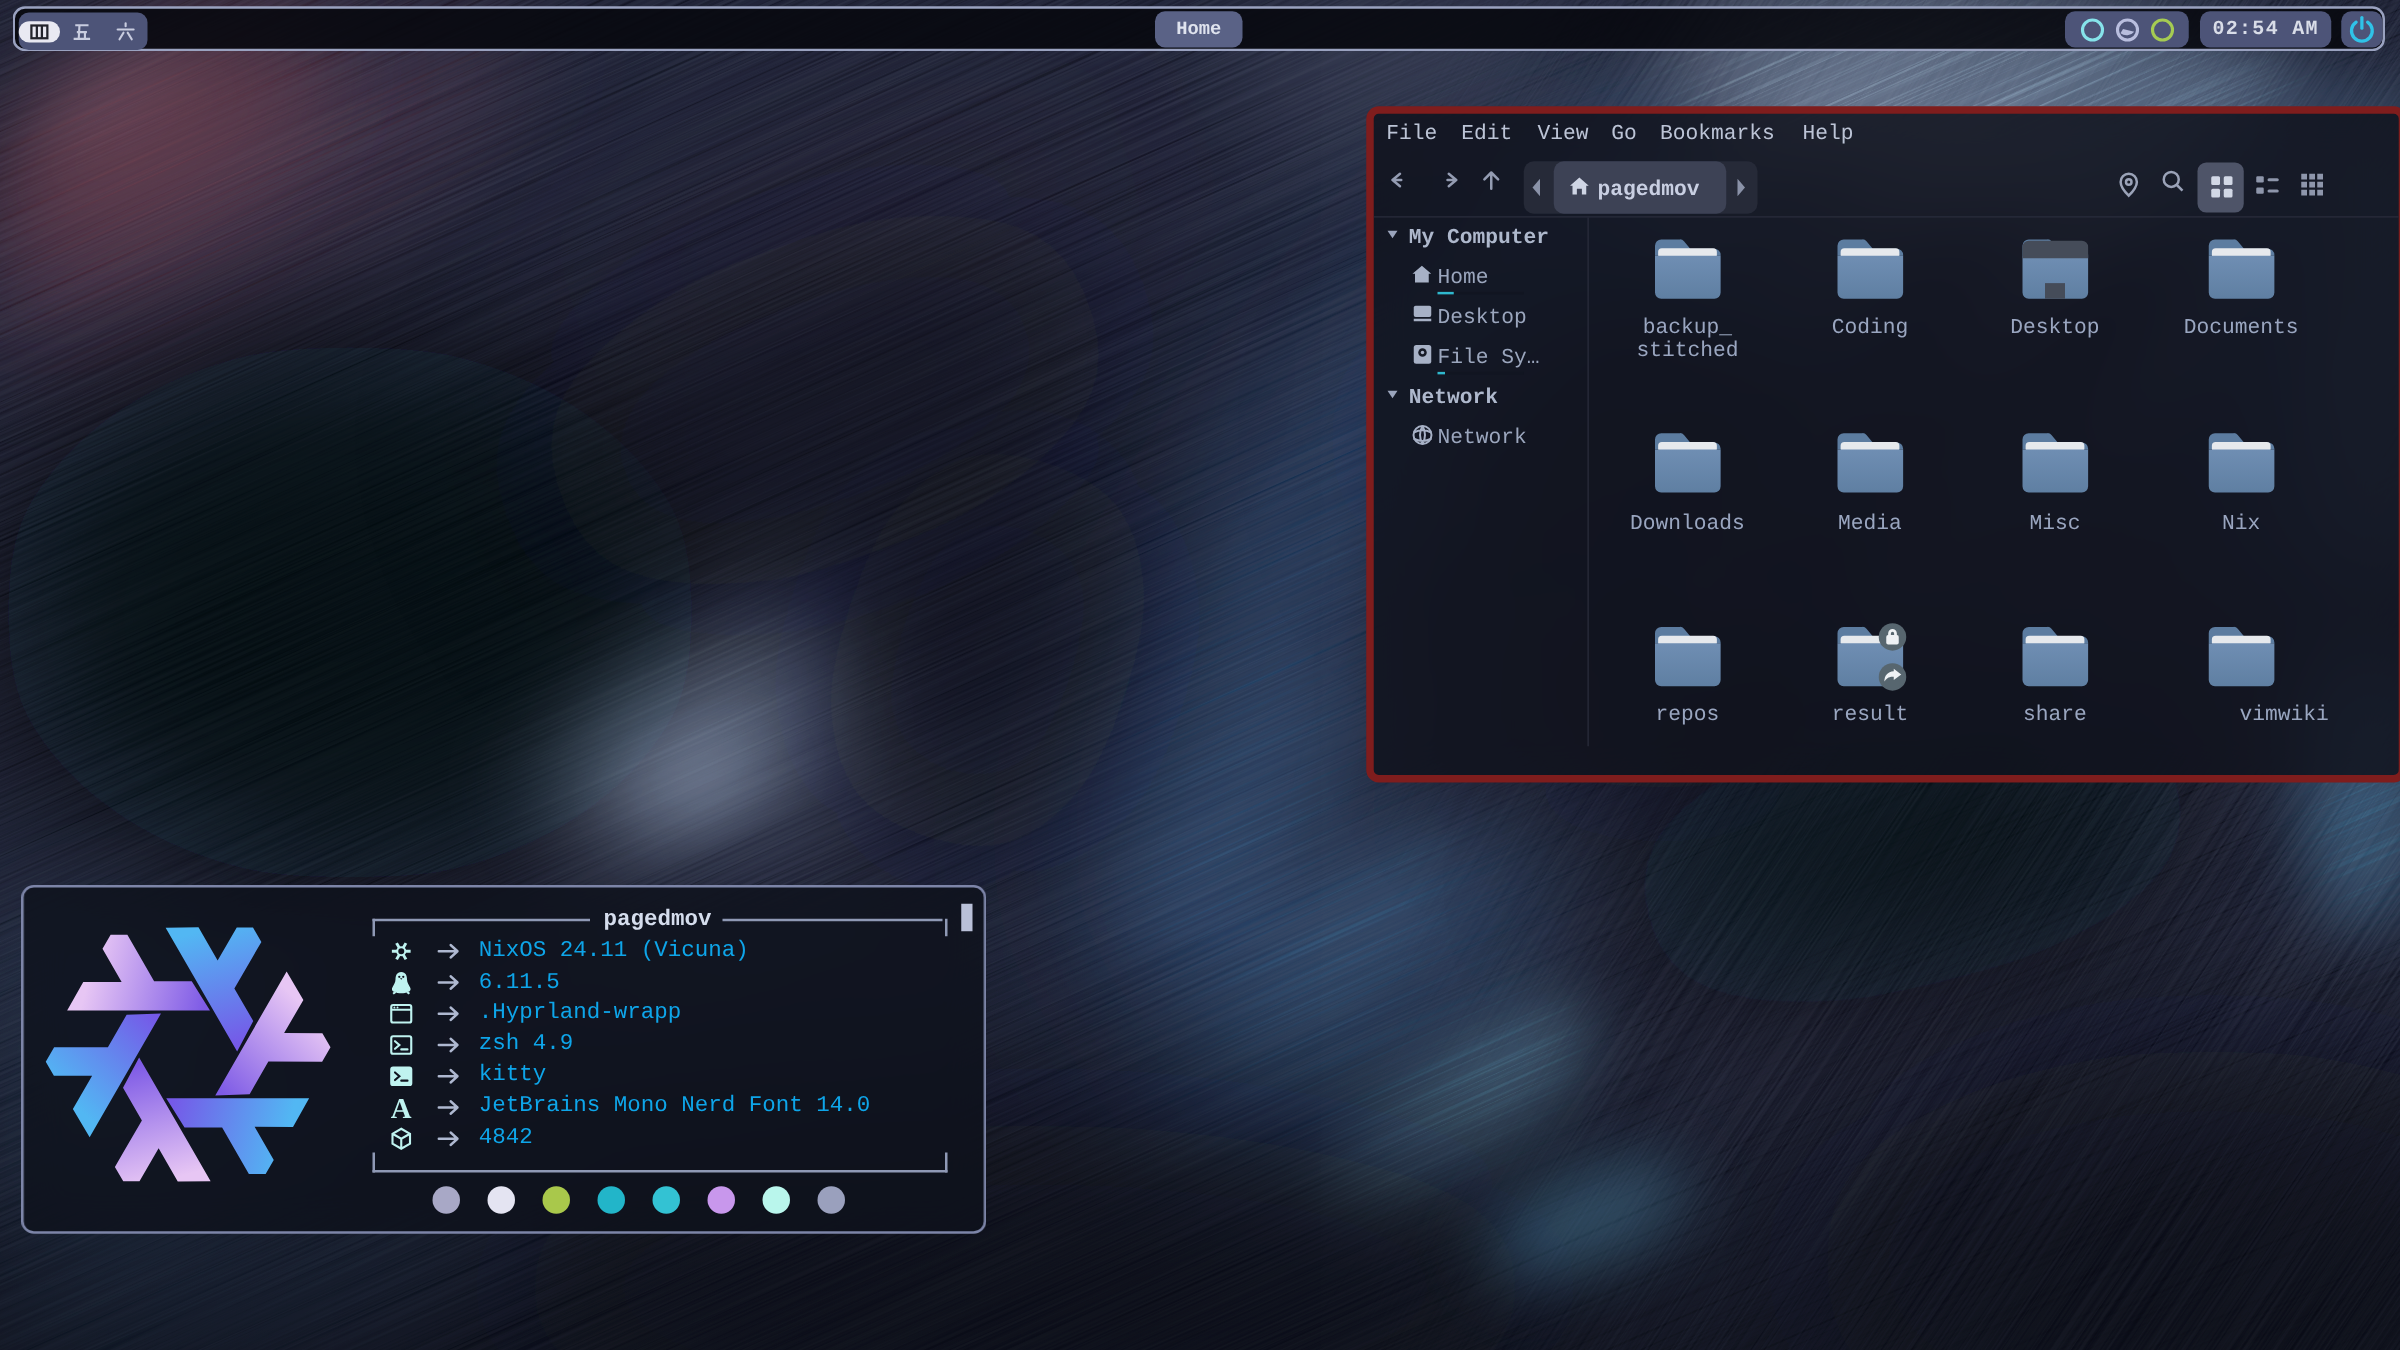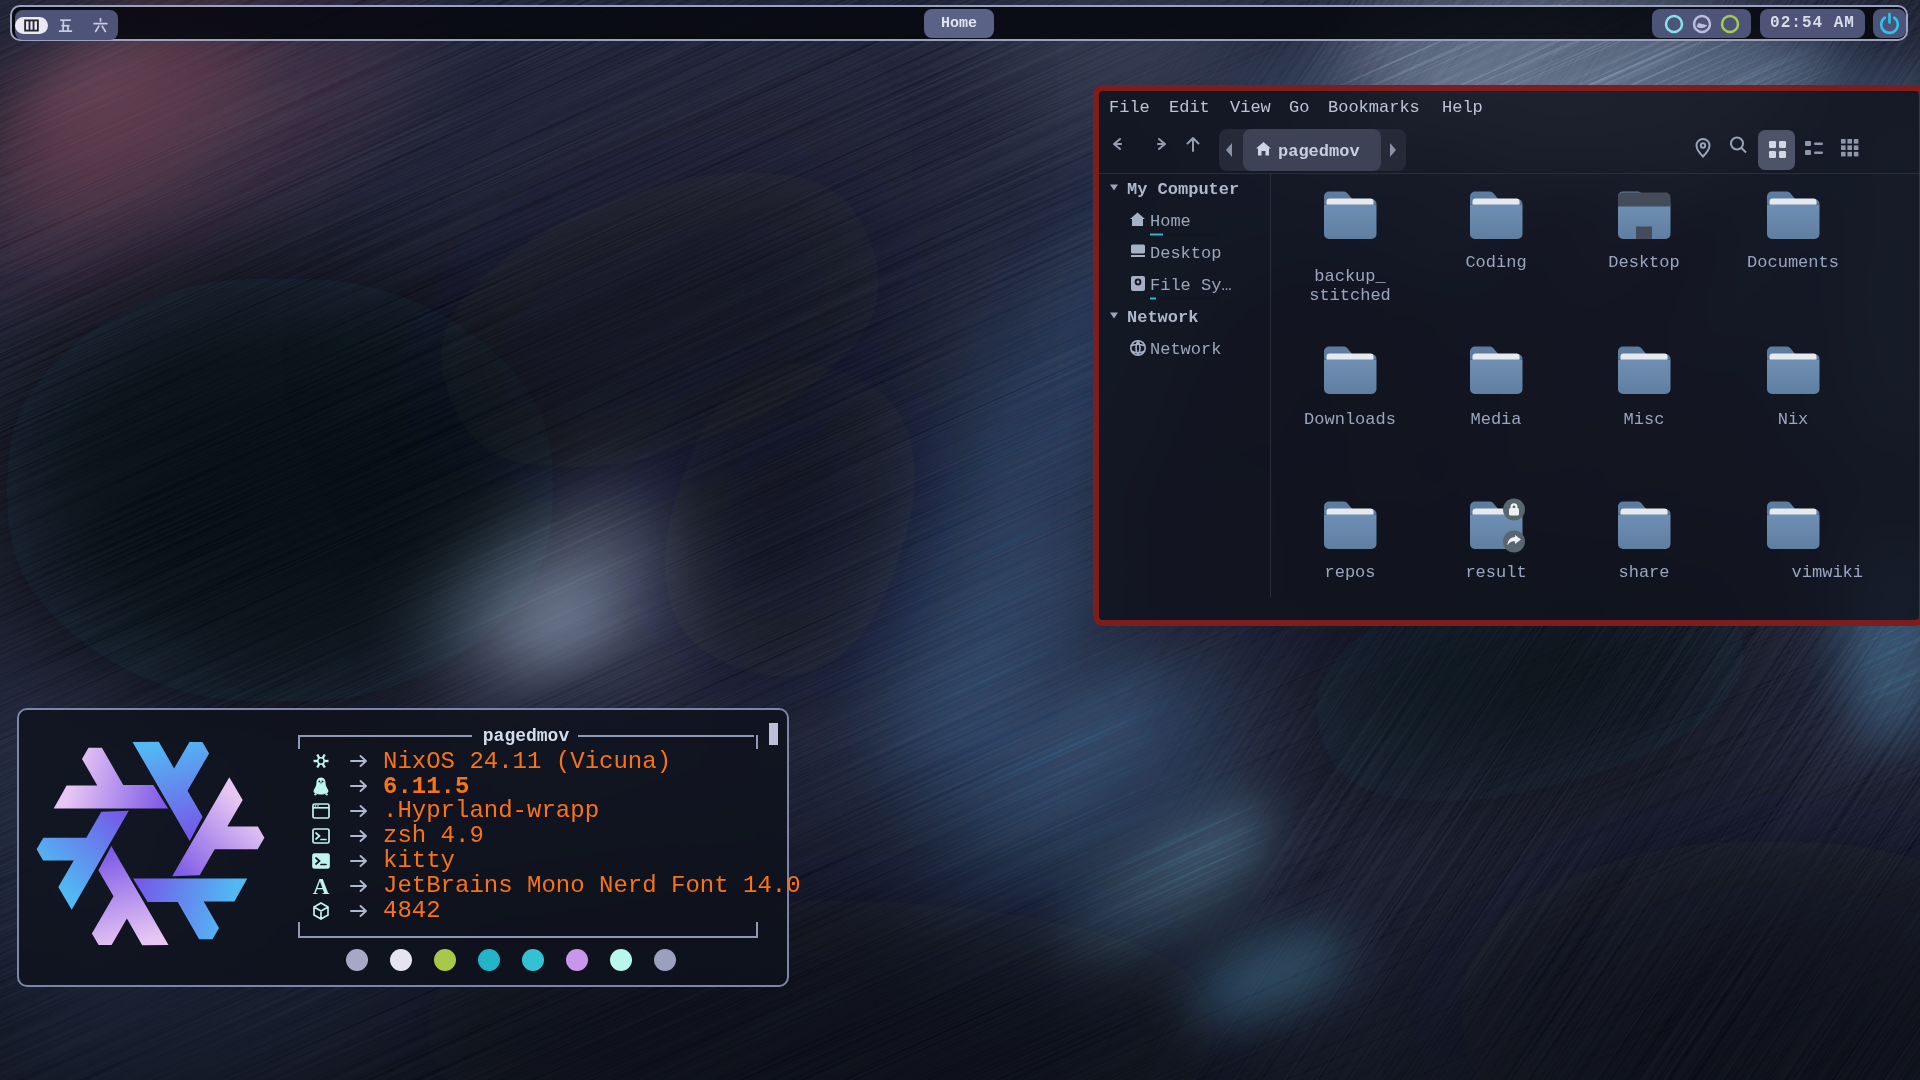--- a/index.html
+++ b/index.html
@@ -24,21 +24,21 @@
 #fmtool{position:absolute;left:0;top:36px;width:100%;height:46px;}
 #fmsep1{position:absolute;left:0;top:82px;width:100%;height:1px;background:#2a2d3c;}
 #fmside{position:absolute;left:0;top:83px;width:171px;height:423px;border-right:1px solid #2a2d3c;}
 #fmmain{position:absolute;left:172px;top:83px;right:0px;height:423px;}
 #fmstat{position:absolute;left:0;top:506px;width:100%;height:33px;border-top:1px solid #2a2d3c;}
 .flabel{color:#9aa6c0;font-size:17px;position:absolute;text-align:center;}
 .fbtn{position:absolute;background:#272b3a;border-radius:6px;}
 
 #term{position:absolute;left:17px;top:708px;width:772px;height:279px;background:rgba(14,17,27,.8);backdrop-filter:blur(16px);
 border:2px solid #7d85a8;border-radius:10px;box-sizing:border-box;}
-.trow{position:absolute;height:25px;line-height:25px;font-size:24px;color:#f97316;white-space:pre;}
+.trow{position:absolute;height:25px;line-height:25px;font-size:18px;color:#0ea5e9;white-space:pre;}
 .dot{position:absolute;width:22px;height:22px;border-radius:50%;top:949px;}
 </style></head><body>
 <svg id="wall" xmlns="http://www.w3.org/2000/svg" width="1920" height="1080" viewBox="0 0 1920 1080">
 <defs>
 <filter id="fib" x="-20%" y="-20%" width="140%" height="140%">
   <feTurbulence type="fractalNoise" baseFrequency="0.003 0.6" numOctaves="2" seed="7" result="t"></feTurbulence>
   <feColorMatrix in="t" type="matrix" values="0 0 0 0 0.82  0 0 0 0 0.87  0 0 0 0 1  1.2 1.2 1.2 0 -1.25"></feColorMatrix>
 </filter>
 <filter id="fibd" x="-20%" y="-20%" width="140%" height="140%">
   <feTurbulence type="fractalNoise" baseFrequency="0.0025 0.5" numOctaves="2" seed="31" result="t"></feTurbulence>
@@ -360,21 +360,21 @@
         <circle cx="46" cy="46" r="11" fill="#57666f"></circle>
         <path d="M47 39.5 l6 4.5 -6 4.5 v-2.6 c-4 -0.4 -6 1.6 -7.5 3.8 c0 -4.6 2.5 -7.8 7.5 -8.2 z" fill="#eef1f4"></path>
       </g>
       <g transform="translate(345,321.5)">
           <use href="#folder"></use>
         </g>
       <g transform="translate(494,321.5)">
           <use href="#folder"></use>
         </g>
     </svg>
-    <div class="flabel" style="left:9px;top:79px;width:140px;margin-top:14px;">backup_<br>stitched</div>
+    <div class="flabel" style="left:9px;top:79px;width:140px;">backup_<br>stitched</div>
     <div class="flabel" style="left:155px;top:79px;width:140px;">Coding</div>
     <div class="flabel" style="left:303px;top:79px;width:140px;">Desktop</div>
     <div class="flabel" style="left:452px;top:79px;width:140px;">Documents</div>
     <div class="flabel" style="left:9px;top:236px;width:140px;">Downloads</div>
     <div class="flabel" style="left:155px;top:236px;width:140px;text-align:center;">Media</div>
     <div class="flabel" style="left:303px;top:236px;width:140px;">Misc</div>
     <div class="flabel" style="left:452px;top:236px;width:140px;">Nix</div>
     <div class="flabel" style="left:9px;top:389px;width:140px;">repos</div>
     <div class="flabel" style="left:155px;top:389px;width:140px;">result</div>
     <div class="flabel" style="left:303px;top:389px;width:140px;">share</div>
@@ -416,21 +416,21 @@
     <polygon points="189.7,841.1 132.5,742.1 158.8,741.8 174.1,768.4 189.4,742.0 202.4,742.0 209.1,753.5 187.5,790.7 202.6,816.8" fill="url(#lg3)"></polygon>
     <polygon points="172.2,876.3 229.3,777.2 242.7,799.9 227.3,826.4 257.9,826.5 264.4,837.7 257.7,849.3 214.7,849.2 199.7,875.3" fill="url(#lg4)"></polygon>
     <polygon points="133.0,878.6 247.3,878.6 234.4,901.5 203.7,901.4 219.0,928.0 212.5,939.2 199.1,939.2 177.7,902.0 147.6,902.0" fill="url(#lg5)"></polygon>
 </svg>
 <div class="abs" style="left:298px;top:735px;width:456px;height:14px;border-left:2px solid #8f99b5;border-right:2px solid #8f99b5;"></div>
 <div class="abs" style="left:298px;top:735px;width:174px;height:2px;background:#8f99b5;"></div>
 <div class="abs" style="left:578px;top:735px;width:176px;height:2px;background:#8f99b5;"></div>
 <div class="abs" style="left:472px;top:727px;width:108px;color:#d5dded;font-weight:bold;font-size:18px;line-height:18px;text-align:center;font-family:'Liberation Mono',monospace;">pagedmov</div>
 <div class="abs" style="left:298px;top:922px;width:456px;height:14px;border-left:2px solid #8f99b5;border-right:2px solid #8f99b5;border-bottom:2px solid #8f99b5;"></div>
 <div class="trow" style="left:383px;top:749px;">NixOS 24.11 (Vicuna)</div>
-<div class="trow" style="left:383px;top:774px;font-weight:bold;">6.11.5</div>
+<div class="trow" style="left:383px;top:774px;">6.11.5</div>
 <div class="trow" style="left:383px;top:798px;">.Hyprland-wrapp</div>
 <div class="trow" style="left:383px;top:823px;">zsh 4.9</div>
 <div class="trow" style="left:383px;top:848px;">kitty</div>
 <div class="trow" style="left:383px;top:873px;">JetBrains Mono Nerd Font 14.0</div>
 <div class="trow" style="left:383px;top:898px;">4842</div>
 <svg class="abs" style="left:310px;top:749px;" width="75" height="175" viewBox="0 0 75 175">
  <g stroke="#bff3f0" fill="none" stroke-width="1.7">
   <g transform="translate(11,12)" stroke-width="2.4">
     <line x1="-7.5" y1="0" x2="7.5" y2="0"></line>
     <line x1="-3.75" y1="-6.5" x2="3.75" y2="6.5"></line>

